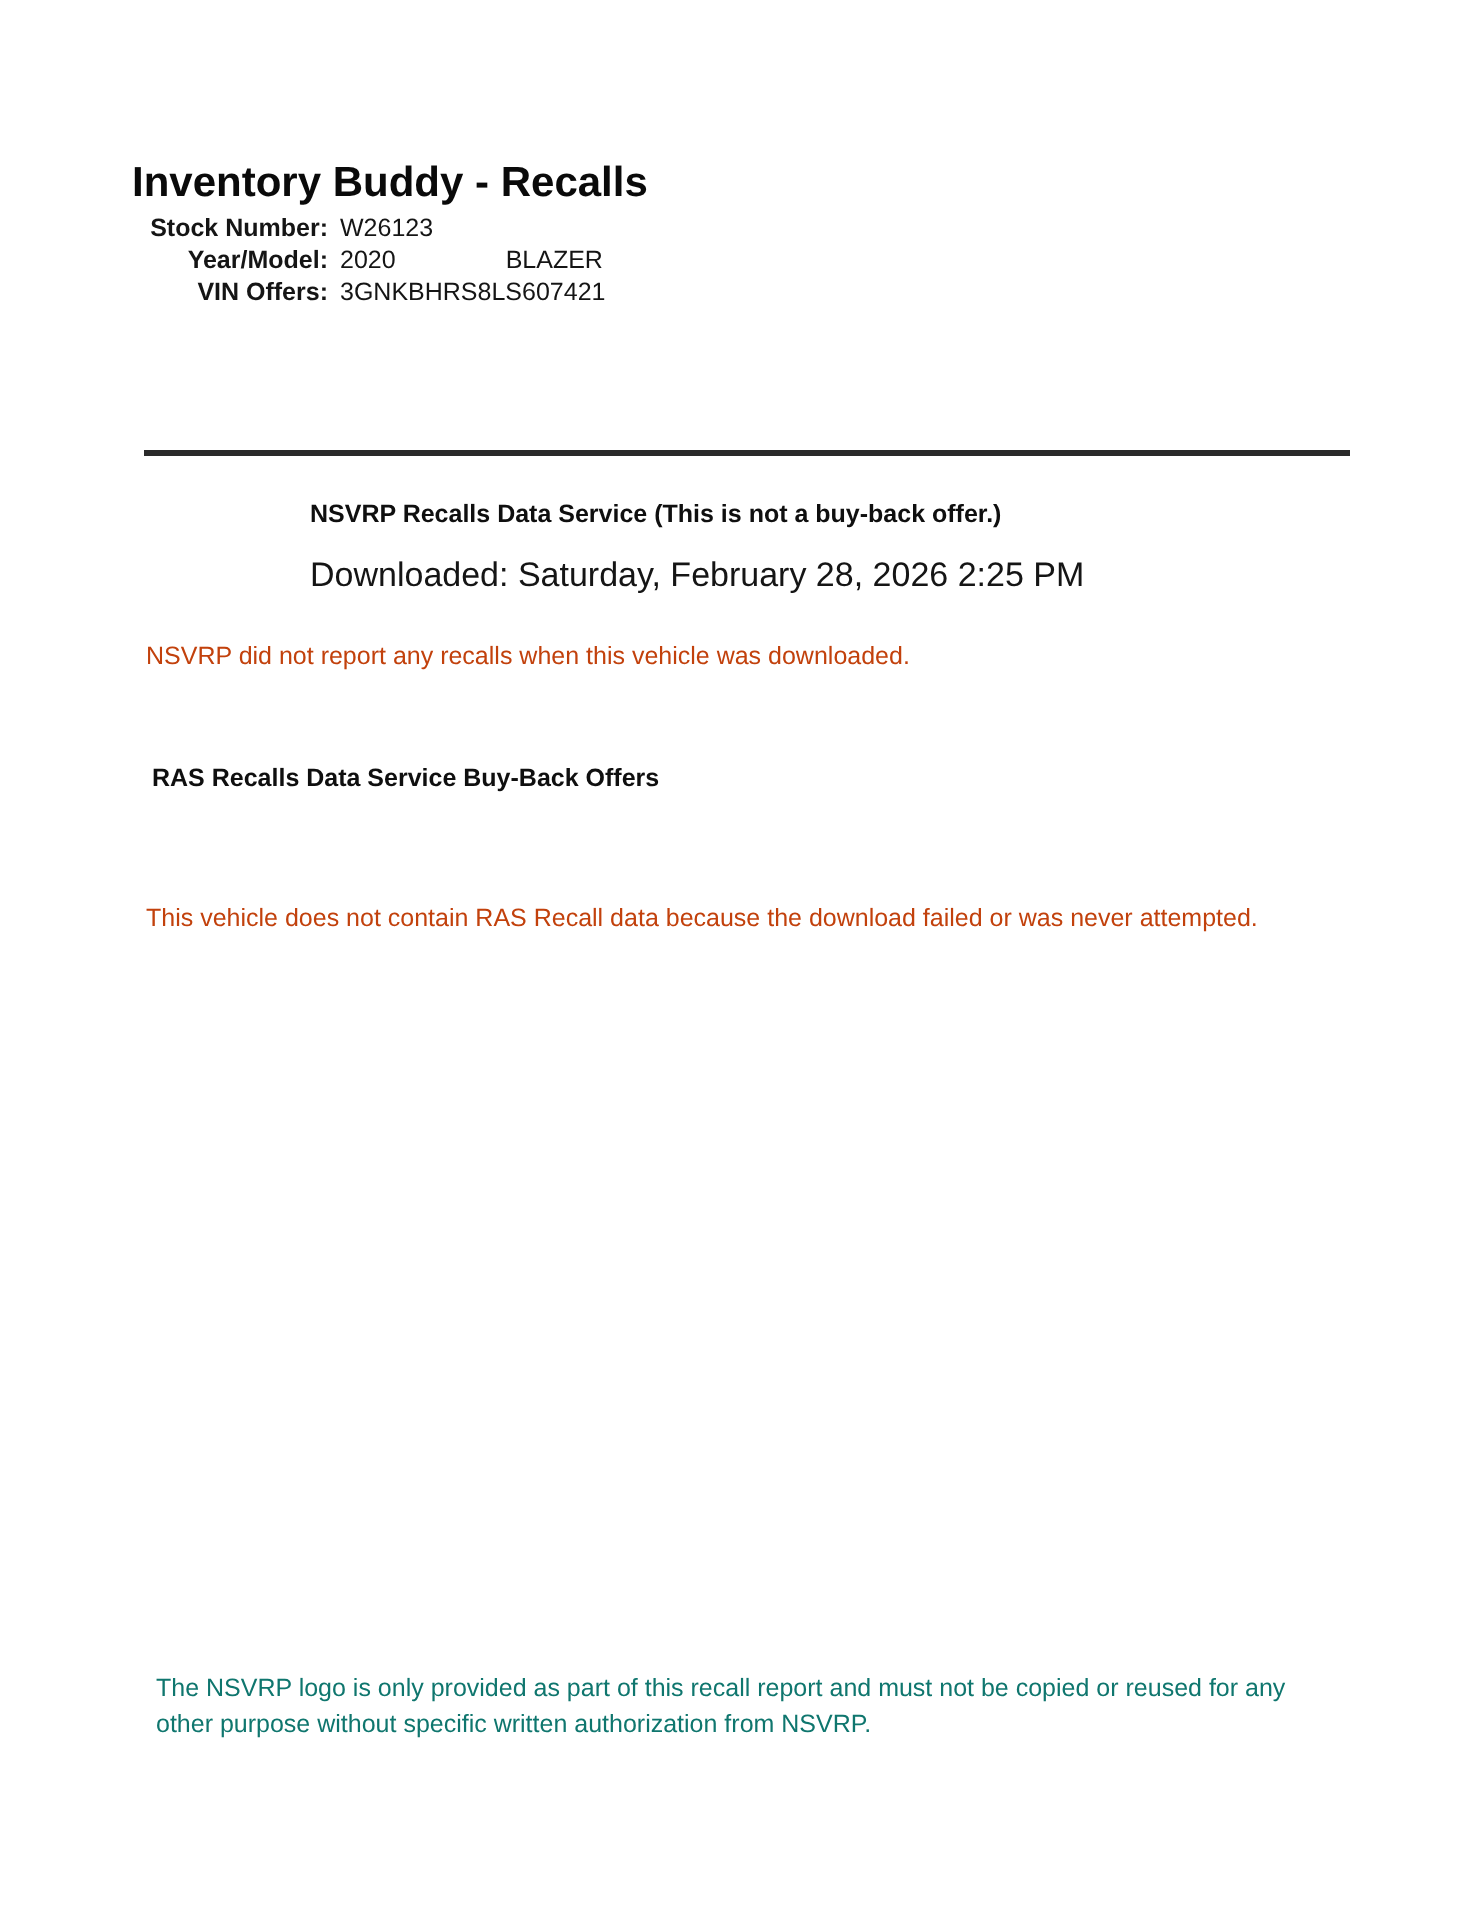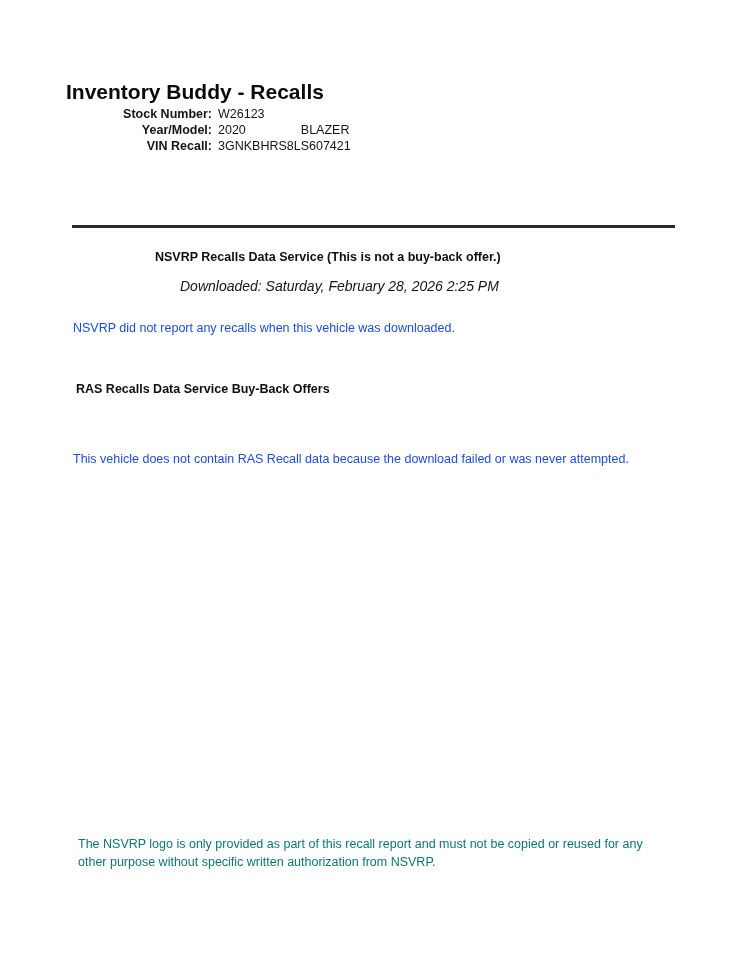--- a/index.html
+++ b/index.html
@@ -36,21 +36,20 @@
     align-items: baseline;
     height: 16px;
     font-size: 12.5px;
   }
   .info-label {
     display: inline-block;
     width: 164px;
     text-align: right;
     font-weight: bold;
     white-space: nowrap;
-    padding-left: 48px;
   }
   .info-value {
     margin-left: 6px;
     white-space: nowrap;
   }
   .info-value-2 {
     margin-left: 31px;
     white-space: nowrap;
     padding-left: 24px;
   }
@@ -72,29 +71,27 @@
   }
   .nsvrp-heading {
     left: 155px;
     top: 250px;
     text-align: right;
   }
   .downloaded {
     position: absolute;
     left: 155px;
     top: 278px;
-    font-size: 14px;
-    font-style: italic;
+    font-size: 17px;
     white-space: nowrap;
-    margin-left: 25px;
   }
   .body-text {
     position: absolute;
     font-size: 12.5px;
-    color: #1d4ed8;
+    color: #c2410c;
     white-space: nowrap;
   }
   .nsvrp-result {
     left: 73px;
     top: 321px;
   }
   .ras-heading {
     left: 76px;
     top: 382px;
     text-align: center;
@@ -133,21 +130,21 @@
     <div class="info-row">
       <span class="info-label">Stock Number:</span>
       <span class="info-value">W26123</span>
     </div>
     <div class="info-row">
       <span class="info-label">Year/Model:</span>
       <span class="info-value">2020</span>
       <span class="info-value info-value-2">BLAZER</span>
     </div>
     <div class="info-row">
-      <span class="info-label">VIN Recall:</span>
+      <span class="info-label">VIN Offers:</span>
       <span class="info-value">3GNKBHRS8LS607421</span>
     </div>
   </div>
 
   <div class="rule"></div>
 
   <h2 class="section-heading nsvrp-heading">NSVRP Recalls Data Service (This is not a buy-back offer.)</h2>
 
   <div class="downloaded">Downloaded: Saturday, February 28, 2026 2:25 PM</div>
 

